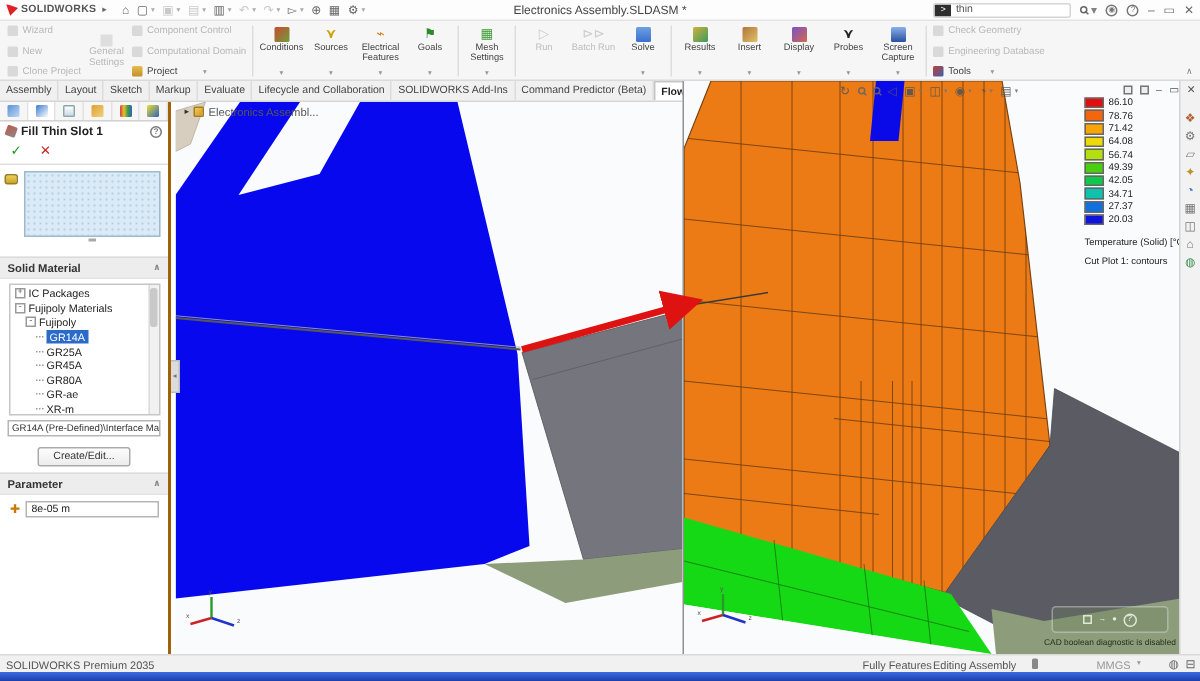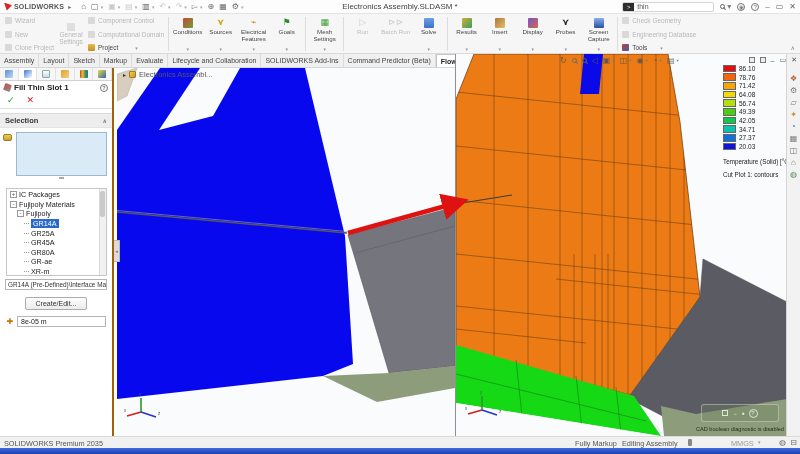--- a/index.html
+++ b/index.html
@@ -331,30 +331,30 @@
     <div class="pm-header">
       <span class="fts-ico"></span>
       <span>Fill Thin Slot 1</span>
       <span class="circ help-circ">?</span>
     </div>
     <div class="pm-actions">
       <span class="ok">✓</span>
       <span class="no">✕</span>
     </div>
 
-    <div class="group-hd">
-      <span>Selection</span>
-        <span class="car">∧</span>
-    </div>
     <div class="sel-body">
       <span class="sel-ico"></span>
       <div class="sel-box"></div>
       <div class="sel-grip"></div>
     </div>
 
+    <div class="group-hd">
+      <span>Solid Material</span>
+        <span class="car">∧</span>
+    </div>
     <div class="tree-box">
       <div class="ti">
           <span class="tg">+</span>
           <span>IC Packages</span>
         </div>
       <div class="ti">
           <span class="tg">-</span>
           <span>Fujipoly Materials</span>
         </div>
       <div class="ti l1">
@@ -388,20 +388,24 @@
 
       <div class="tree-scroll">
           <span class="tree-thumb"></span>
         </div>
     </div>
     <div class="mat-combo">
       <span>GR14A (Pre-Defined)\Interface Materi</span>
     </div>
     <button class="create-btn">Create/Edit...</button>
 
+    <div class="group-hd">
+      <span>Parameter</span>
+        <span class="car">∧</span>
+    </div>
     <div class="param-body">
       <span class="param-ico">✚</span>
       <span class="param-input">8e-05 m</span>
     </div>
   </div>
   <div class="panel-handle">◂</div>
 
   <div class="vp-left">
     <div class="breadcrumb">
       <span class="bc-flyout">▸</span>
@@ -577,21 +581,21 @@
     <span class="tp-ico" style="color:#c09030">✦</span>
     <span class="tp-ico" style="color:#3a7bd0">◔</span>
     <span class="tp-ico">▦</span>
     <span class="tp-ico">◫</span>
     <span class="tp-ico">⌂</span>
     <span class="tp-ico" style="color:#3a8a4a">◍</span>
   </div>
 
   <div class="statusbar">
     <span class="sb-abs" style="left:4px">SOLIDWORKS Premium 2035</span>
-    <span class="sb-abs" style="left:575px">Fully Markup</span>
+    <span class="sb-abs" style="left:575px">Fully Features</span>
     <span class="sb-abs" style="left:622px">Editing Assembly</span>
     <span class="sb-abs batt" style="left:688px"></span>
     <span class="sb-abs" style="left:731px;color:#999">MMGS</span>
     <span class="sb-abs" style="left:758px;color:#999;font-size:5px">▾</span>
     <span class="sb-abs tb-ico" style="right:14px">◍</span>
     <span class="sb-abs tb-ico" style="right:3px">⊟</span>
   </div>
   <div class="taskstrip"></div>
 
 </div>

